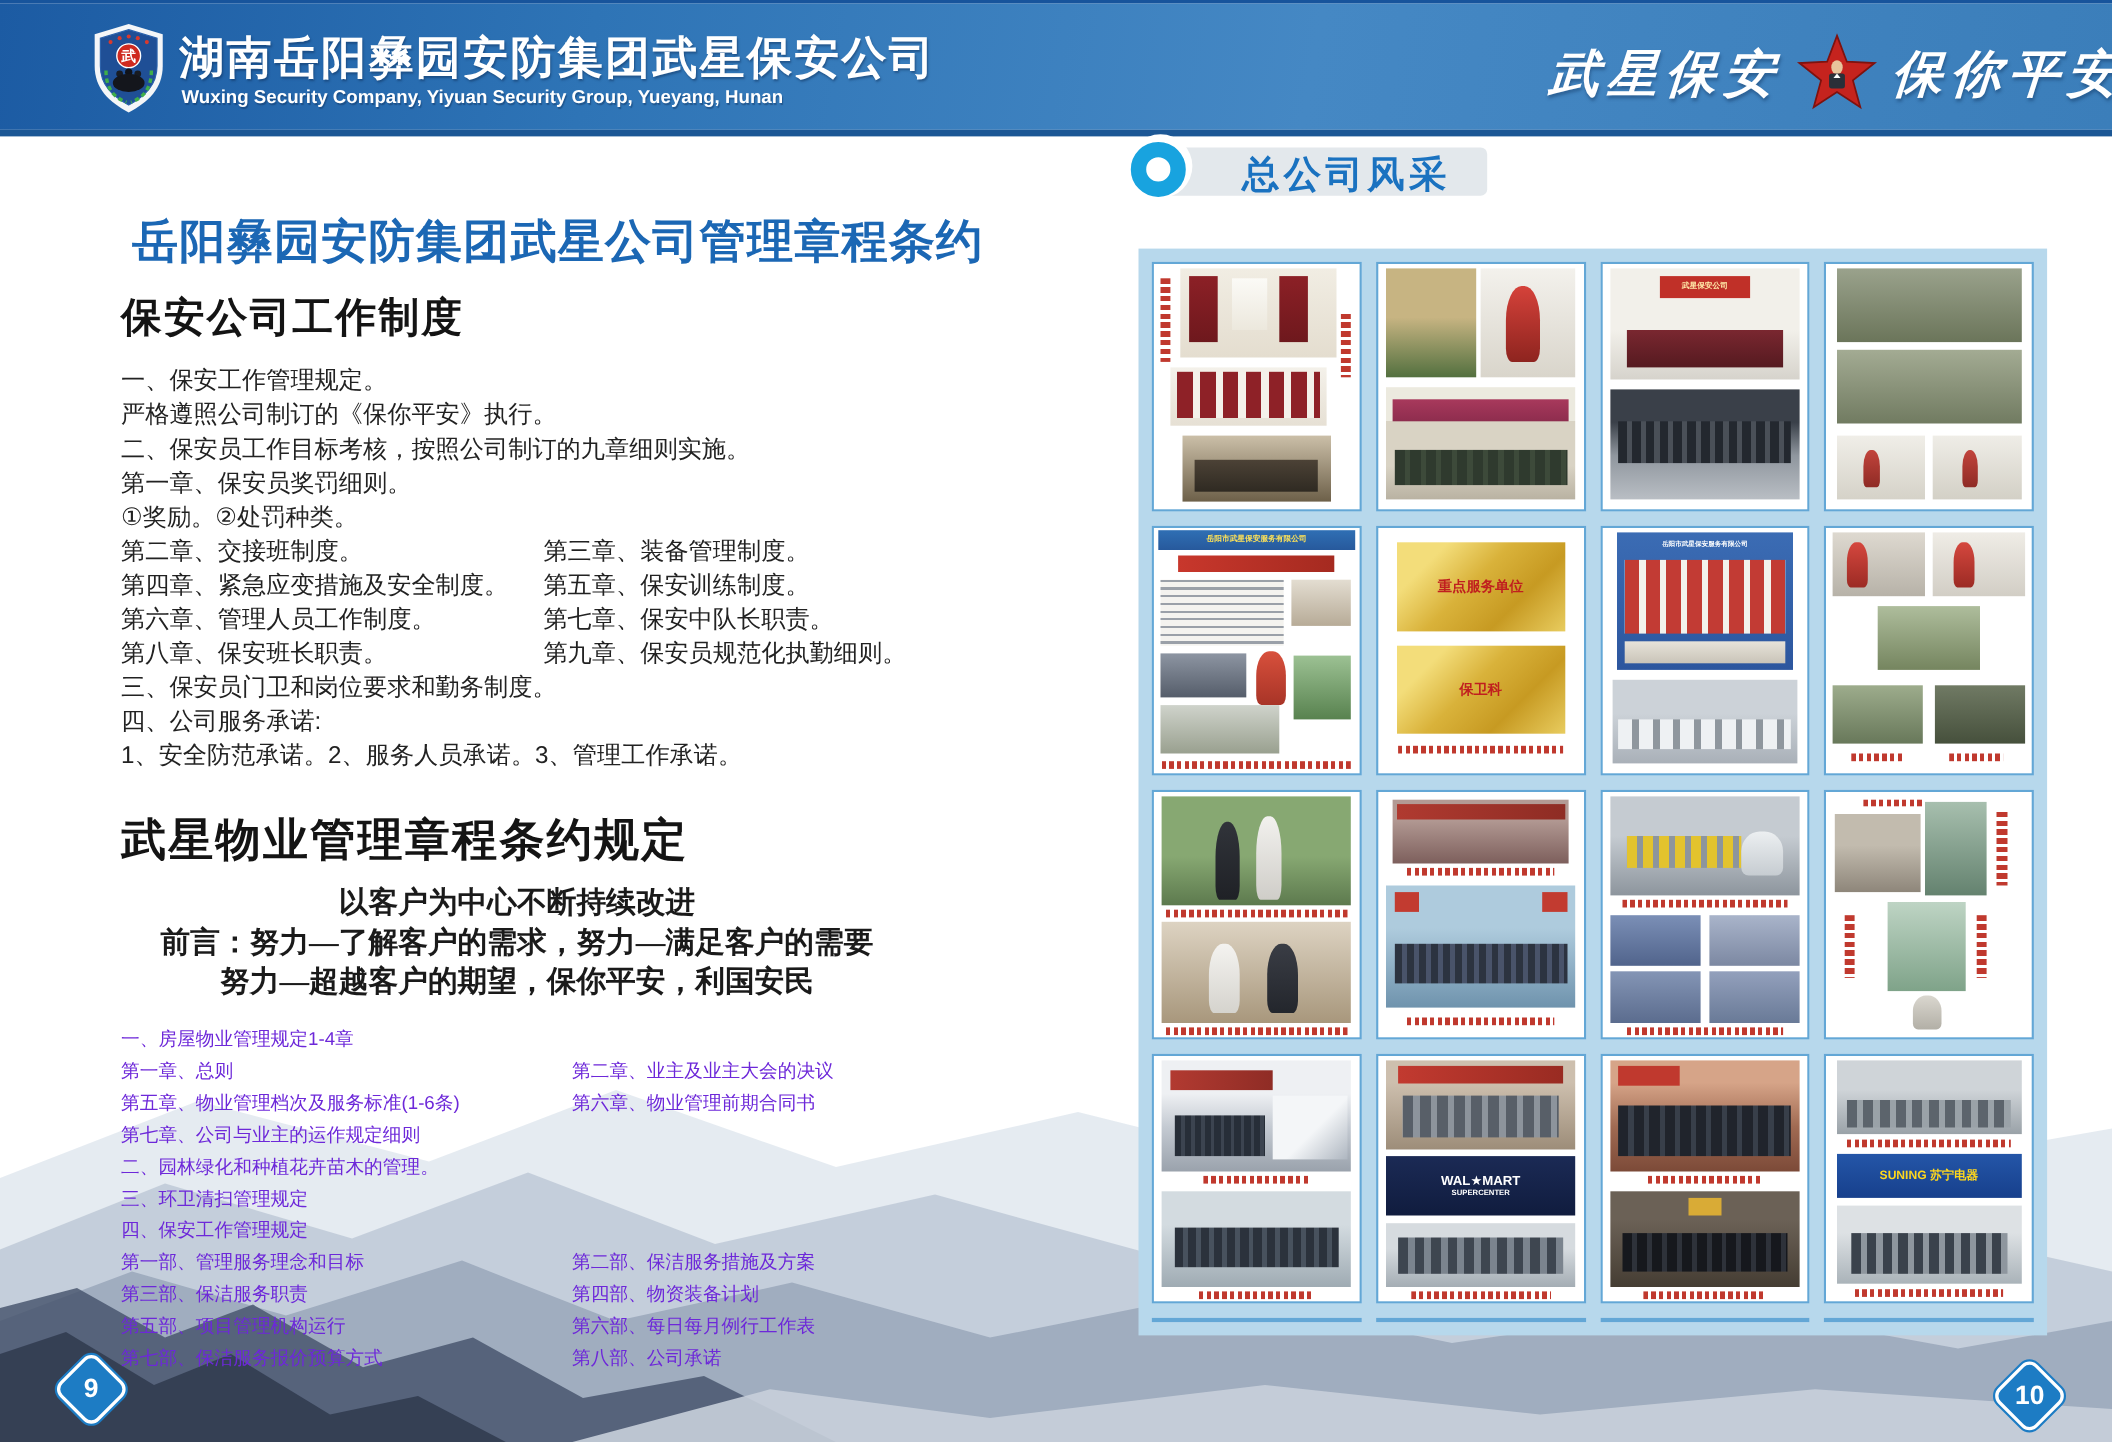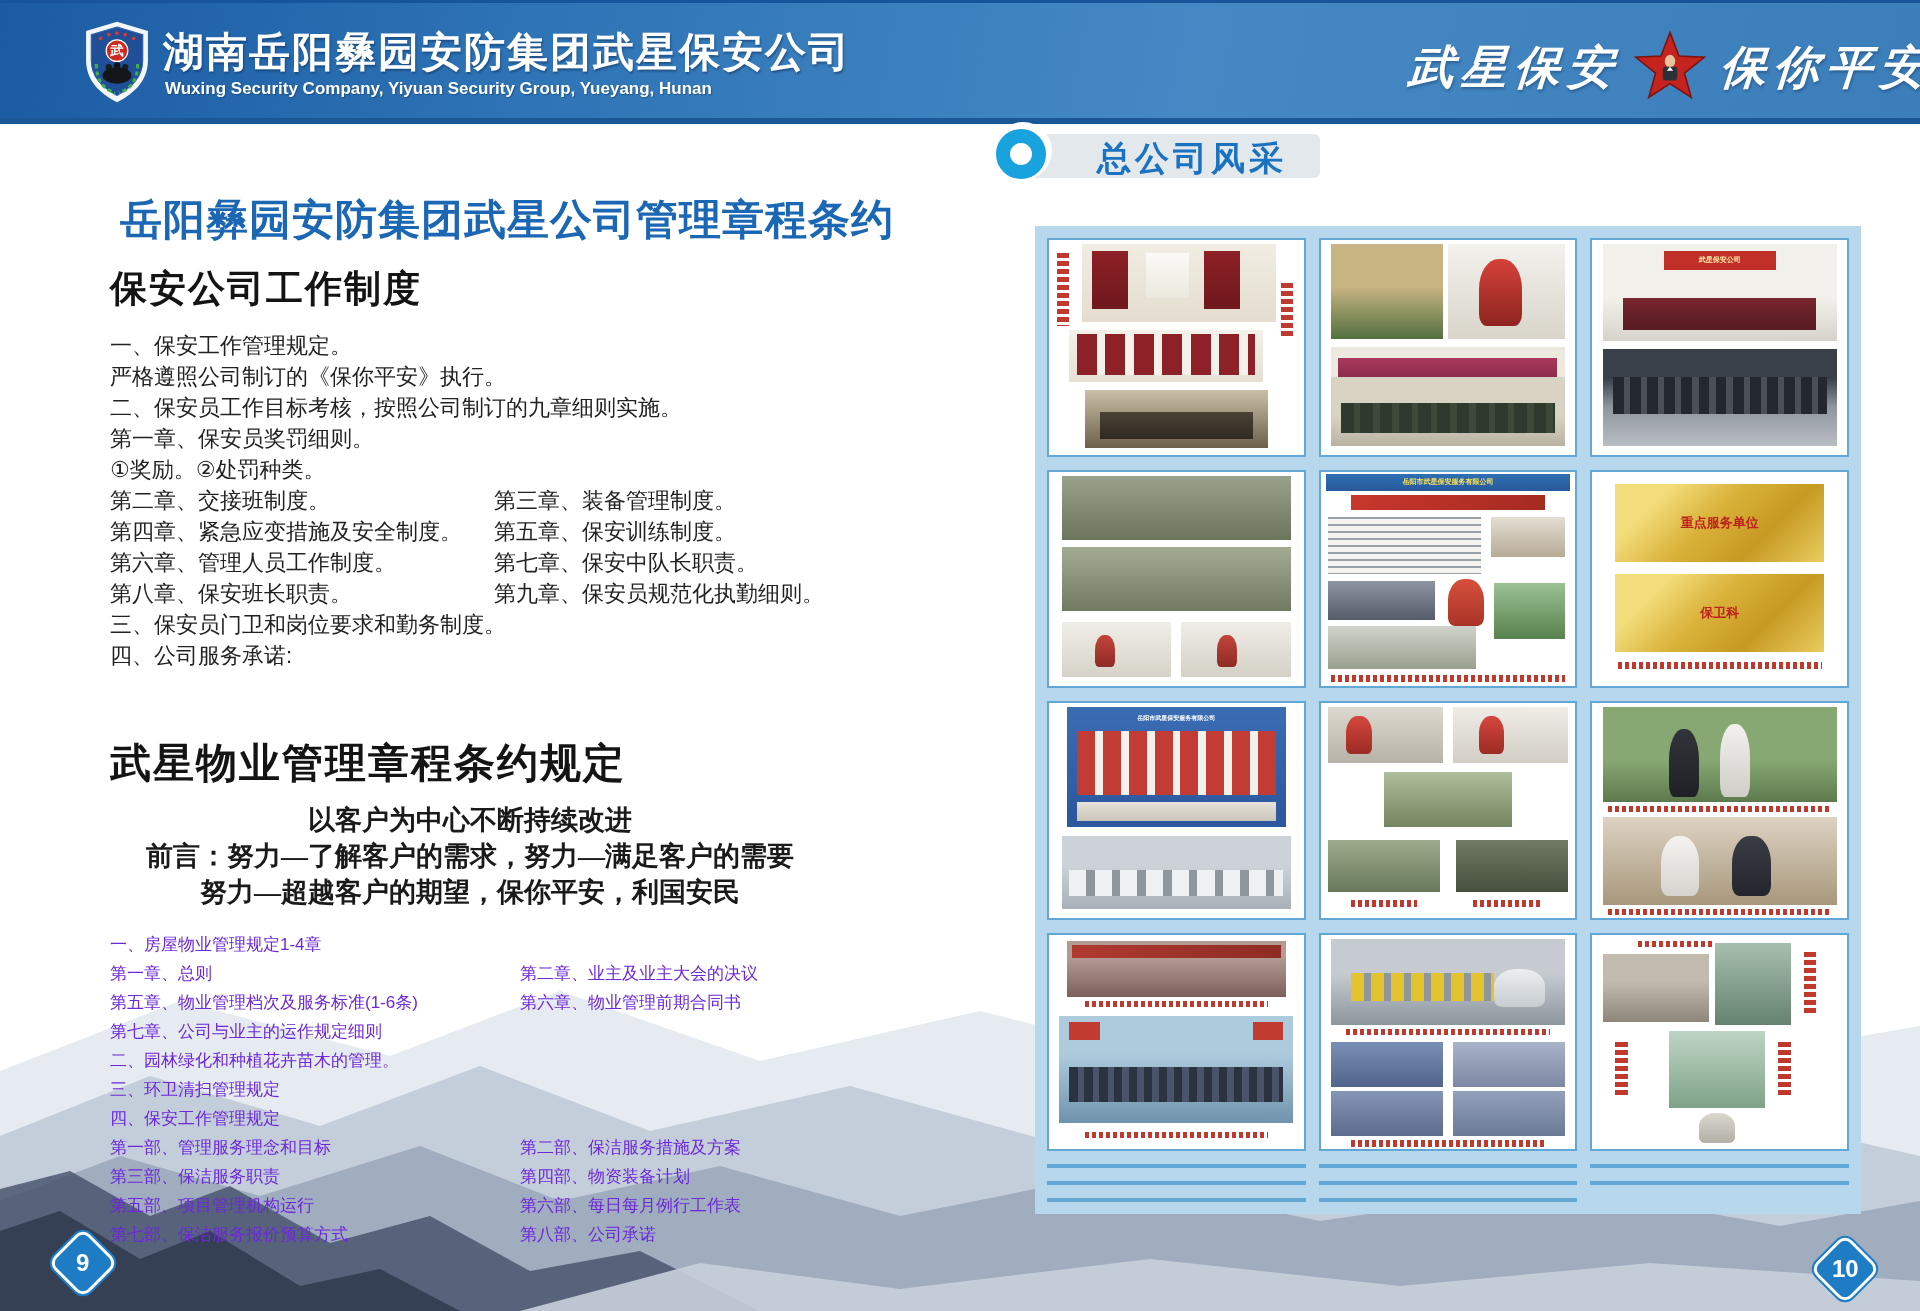--- a/index.html
+++ b/index.html
@@ -38,33 +38,33 @@
   #sec2-rows{left:110px;top:806px;width:790px;font-size:17px;color:#6d28d9;}
   #sec2-rows .trow{line-height:29px;height:29px;white-space:nowrap;}
   #sec2-rows .cl{display:inline-block;width:410px;}
   .kai{left:100px;width:740px;text-align:center;color:#1a1a1a;
     font-family:"Liberation Serif","DejaVu Serif",serif;font-weight:bold;font-size:27px;}
   #motto{top:678px;}
   #preface1{top:714px;}
   #preface2{top:750px;}
 
   
-  #rp-header{left:996px;top:128px;width:340px;height:58px;z-index:2;}
+  #rp-header{left:1028px;top:128px;width:340px;height:58px;z-index:2;}
   #rp-bar{position:absolute;left:30px;top:6px;width:294px;height:44px;background:#e3e8ec;
     border-radius:6px;}
   #rp-bar-notch{position:absolute;left:-2px;top:-6px;width:58px;height:58px;background:#ffffff;
     border-radius:50%;}
   #rp-ring{position:absolute;left:0px;top:1px;width:22px;height:22px;background:#ffffff;
     border:14px solid #18a3df;border-radius:50%;}
   #rp-title{position:absolute;left:76px;top:8px;width:240px;text-align:center;font-size:34px;
     font-weight:bold;color:#1a72c0;letter-spacing:4px;white-space:nowrap;}
 
   #gallery-panel{left:1035px;top:226px;width:826px;height:988px;background:#b7d8ec;z-index:1;
     box-sizing:border-box;padding:12px;display:grid;
-    grid-template-columns:repeat(3,1fr);grid-template-rows:repeat(4,1fr);gap:13px;}
+    grid-template-columns:repeat(4,1fr);grid-template-rows:repeat(4,1fr);gap:13px;}
   .card{background:#ffffff;border:2px solid #63a7d6;position:relative;box-sizing:border-box;}
   .blk{position:absolute;}
   .blk.fig{border-radius:45% 45% 18% 18%;}
   .blk .sign-txt{display:flex;width:100%;height:100%;align-items:center;justify-content:center;
     flex-direction:column;font-weight:bold;text-align:center;line-height:1.15;overflow:hidden;}
 
   
   .page-badge{width:44px;height:44px;background:#1d7cc4;border:3px solid #ffffff;
     border-radius:10px;transform:rotate(45deg);box-shadow:0 0 0 2px #1d7cc4;z-index:3;
     display:flex;align-items:center;justify-content:center;}
@@ -125,20 +125,21 @@
       <div class="trow"><span class="cl">严格遵照公司制订的《保你平安》执行。</span></div>
       <div class="trow"><span class="cl">二、保安员工作目标考核，按照公司制订的九章细则实施。</span></div>
       <div class="trow"><span class="cl">第一章、保安员奖罚细则。</span></div>
       <div class="trow"><span class="cl">①奖励。②处罚种类。</span></div>
       <div class="trow"><span class="cl">第二章、交接班制度。</span><span class="cr">第三章、装备管理制度。</span></div>
       <div class="trow"><span class="cl">第四章、紧急应变措施及安全制度。</span><span class="cr">第五章、保安训练制度。</span></div>
       <div class="trow"><span class="cl">第六章、管理人员工作制度。</span><span class="cr">第七章、保安中队长职责。</span></div>
       <div class="trow"><span class="cl">第八章、保安班长职责。</span><span class="cr">第九章、保安员规范化执勤细则。</span></div>
       <div class="trow"><span class="cl">三、保安员门卫和岗位要求和勤务制度。</span></div>
       <div class="trow"><span class="cl">四、公司服务承诺:</span></div>
+      <div class="trow"><span class="cl">1、安全防范承诺。2、服务人员承诺。3、管理工作承诺。</span></div>
     </div>
   <div id="sec2-head" class="abs black-head">武星物业管理章程条约规定</div>
   <div id="motto" class="abs kai">以客户为中心不断持续改进</div>
   <div id="preface1" class="abs kai">前言：努力—了解客户的需求，努力—满足客户的需要</div>
   <div id="preface2" class="abs kai">努力—超越客户的期望，保你平安，利国安民</div>
   <div id="sec2-rows" class="abs sec2">
       <div class="trow"><span class="cl">一、房屋物业管理规定1-4章</span></div>
       <div class="trow"><span class="cl">第一章、总则</span><span class="cr">第二章、业主及业主大会的决议</span></div>
       <div class="trow"><span class="cl">第五章、物业管理档次及服务标准(1-6条)</span><span class="cr">第六章、物业管理前期合同书</span></div>
       <div class="trow"><span class="cl">第七章、公司与业主的运作规定细则</span></div>

